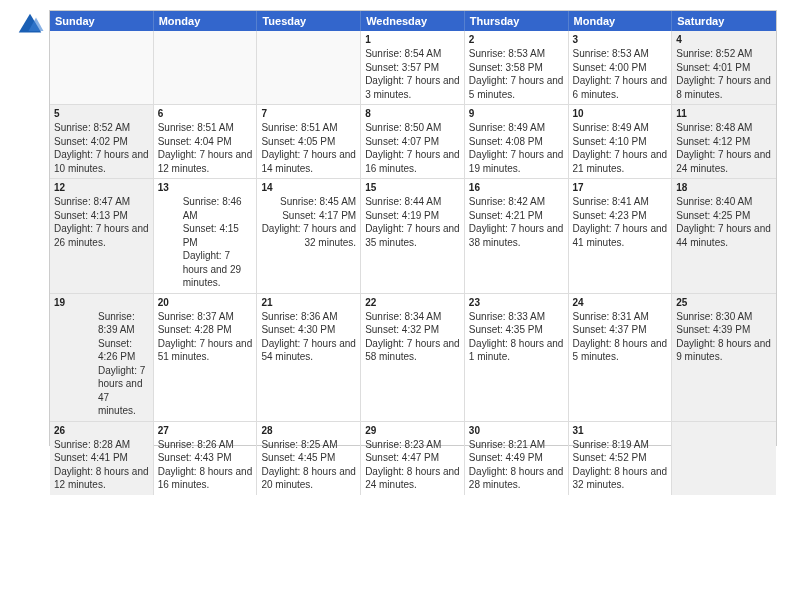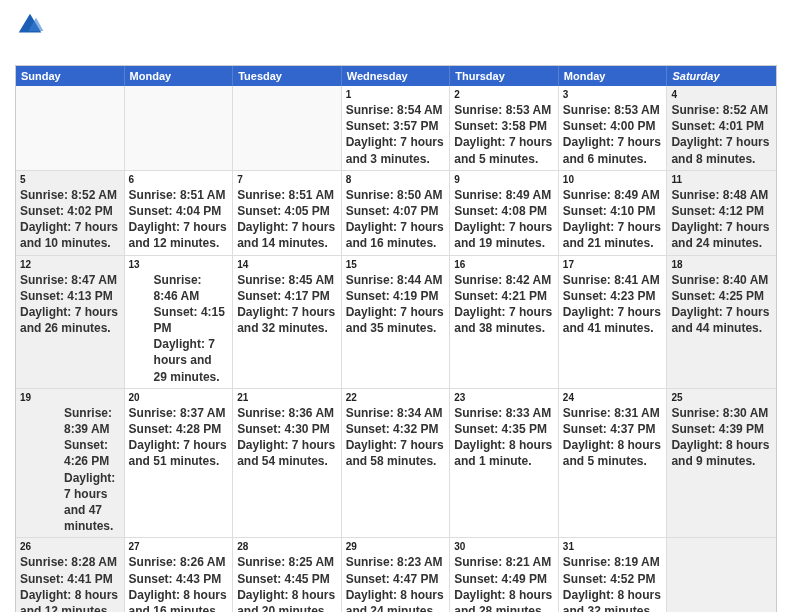--- a/index.html
+++ b/index.html
@@ -8,22 +8,21 @@
       background: #fff;
       width: 792px;
       height: 612px;
       overflow: hidden;
     }
     .page {
       width: 792px;
       height: 456px;
       padding: 10px 15px;
       display: flex;
-      flex-direction: column;
-      gap: 17px;
+      flex-direction: row;
     }
     .header {
       display: flex;
       justify-content: space-between;
       align-items: flex-start;
       margin-bottom: 8px;
     }
     .logo {
       display: flex;
       align-items: center;
@@ -73,21 +72,21 @@
       background: #3366cc;
     }
     .cal-header-cell {
       color: #fff;
       font-size: 11px;
       font-weight: bold;
       padding: 4px 5px;
       border-right: 1px solid #5580d0;
       text-align: left;
     }
-    .cal-header-cell:last-child { border-right: none; font-style: italic; }
+    .cal-header-cell:last-child { border-right: none; }
     .cal-body {
       flex: 1;
       display: flex;
       flex-direction: column;
     }
     .cal-row {
       display: grid;
       grid-template-columns: repeat(7, 1fr);
       flex: 1;
       border-bottom: 1px solid #ddd;
@@ -104,24 +103,23 @@
     .cal-cell:last-child { border-right: none; }
     .cal-cell.empty { background: #f9f9f9; }
     .cal-cell.shaded { background: #f0f0f0; }
     .day-num {
       font-size: 10px;
       font-weight: bold;
       color: #222;
       margin-bottom: 2px;
     }
     .cell-text {
-      font-size: 12px;
+      font-size: 10px;
       color: #333;
       line-height: 1.35;
-      font-weight: bold;
     }
   </style>
 </head>
 <body>
 
 <div class="page">
   <div class="header">
     <div class="logo">
       <svg class="logo-icon" viewBox="0 0 40 40">
         <polygon points="20,5 35,30 5,30" fill="#1a5fb4"></polygon>
@@ -230,21 +228,21 @@
 Daylight: 7 hours and 26 minutes.</div>
           </div>
           <div class="cal-cell">
             <div class="day-num">13</div>
             <div class="cell-text" style="white-space: pre-line; margin-left: 25px;">Sunrise: 8:46 AM
 Sunset: 4:15 PM
 Daylight: 7 hours and 29 minutes.</div>
           </div>
           <div class="cal-cell">
             <div class="day-num">14</div>
-            <div class="cell-text" style="white-space: pre-line;">Sunrise: 8:45 AM
+            <div class="cell-text" style="white-space: pre-line; text-align: right;">Sunrise: 8:45 AM
 Sunset: 4:17 PM
 Daylight: 7 hours and 32 minutes.</div>
           </div>
           <div class="cal-cell">
             <div class="day-num">15</div>
             <div class="cell-text" style="white-space: pre-line;">Sunrise: 8:44 AM
 Sunset: 4:19 PM
 Daylight: 7 hours and 35 minutes.</div>
           </div>
           <div class="cal-cell">

